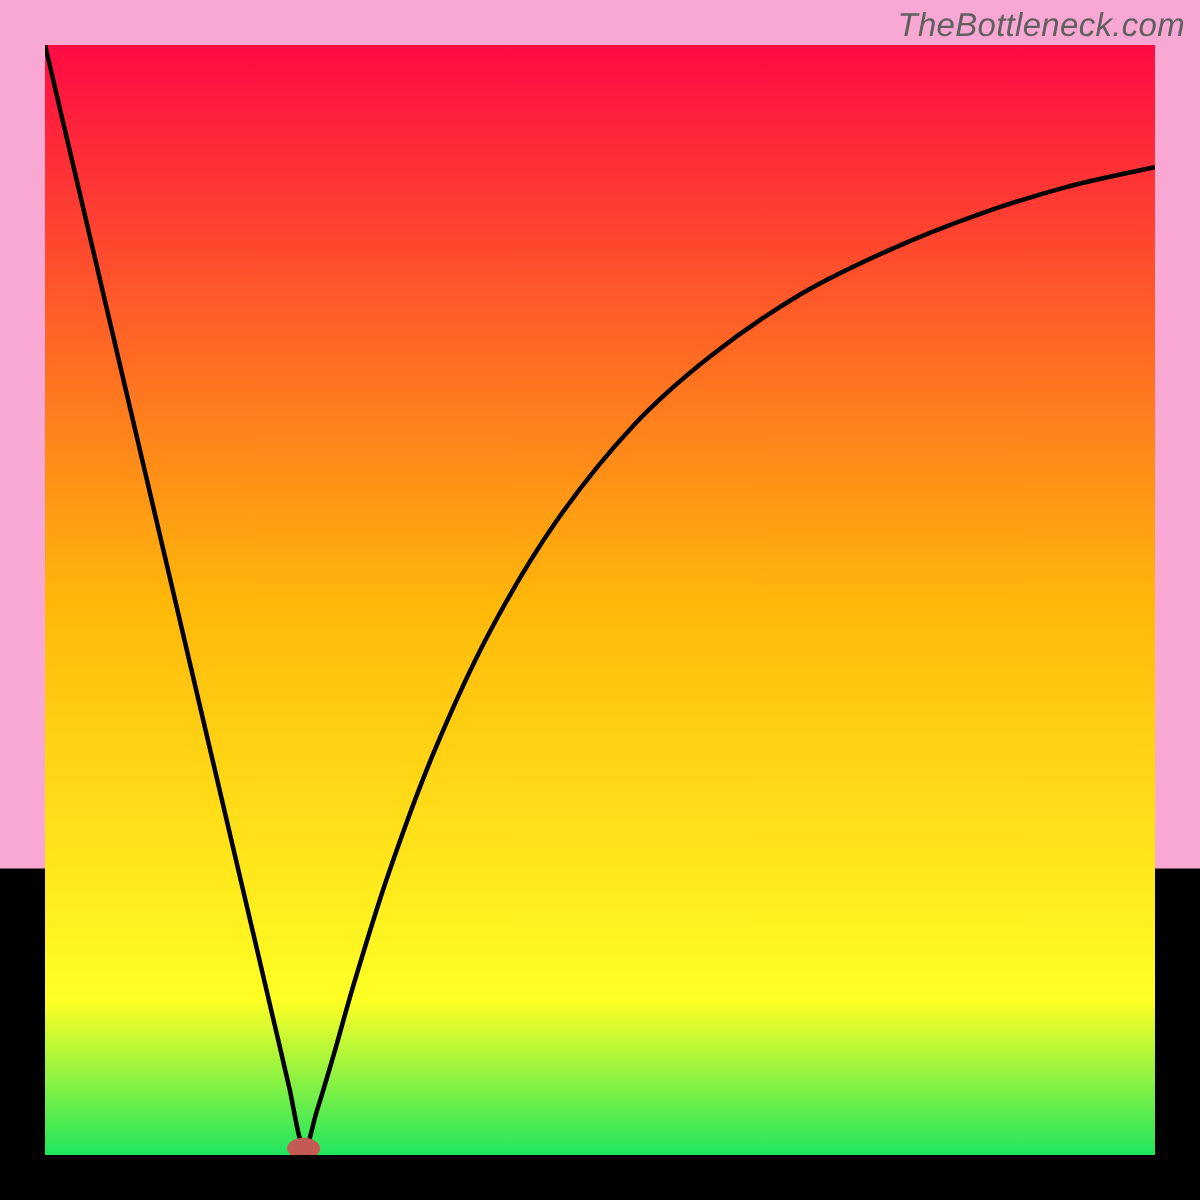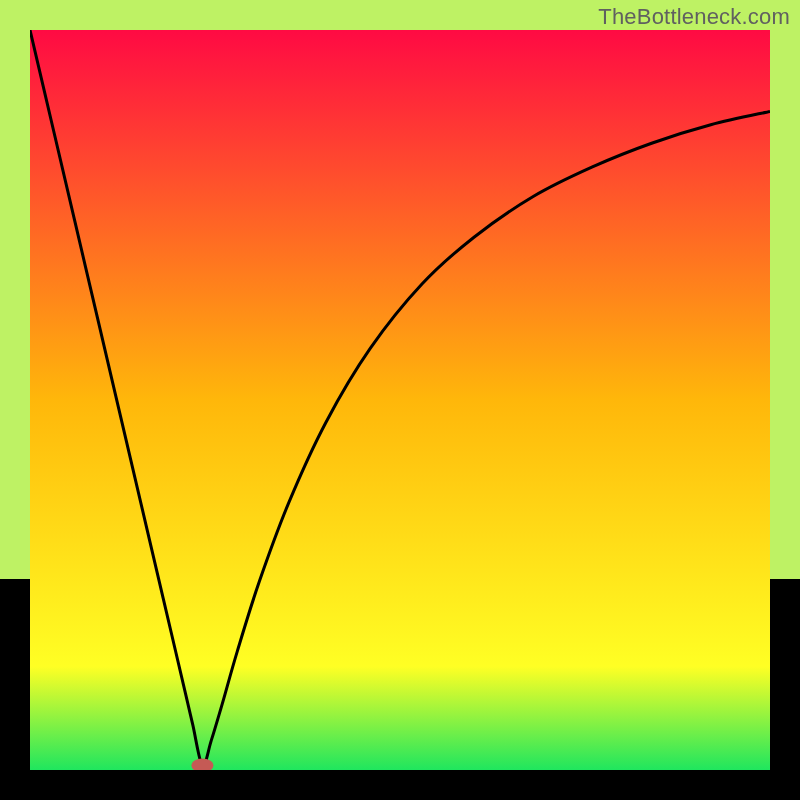--- a/index.html
+++ b/index.html
@@ -8,21 +8,22 @@
     width: 800px;
     height: 800px;
     overflow: hidden;
     background: #000;
     font-family: Arial, Helvetica, sans-serif;
   }
   .frame {
     position: relative;
     width: 800px;
     height: 579px;
-    background: #bef264;
+    background: #f9a8d4;
+    font-style: italic;
   }
   .plot-area {
     position: absolute;
     left: 30px;
     top: 30px;
     width: 740px;
     height: 740px;
   }
   .watermark {
     position: absolute;

